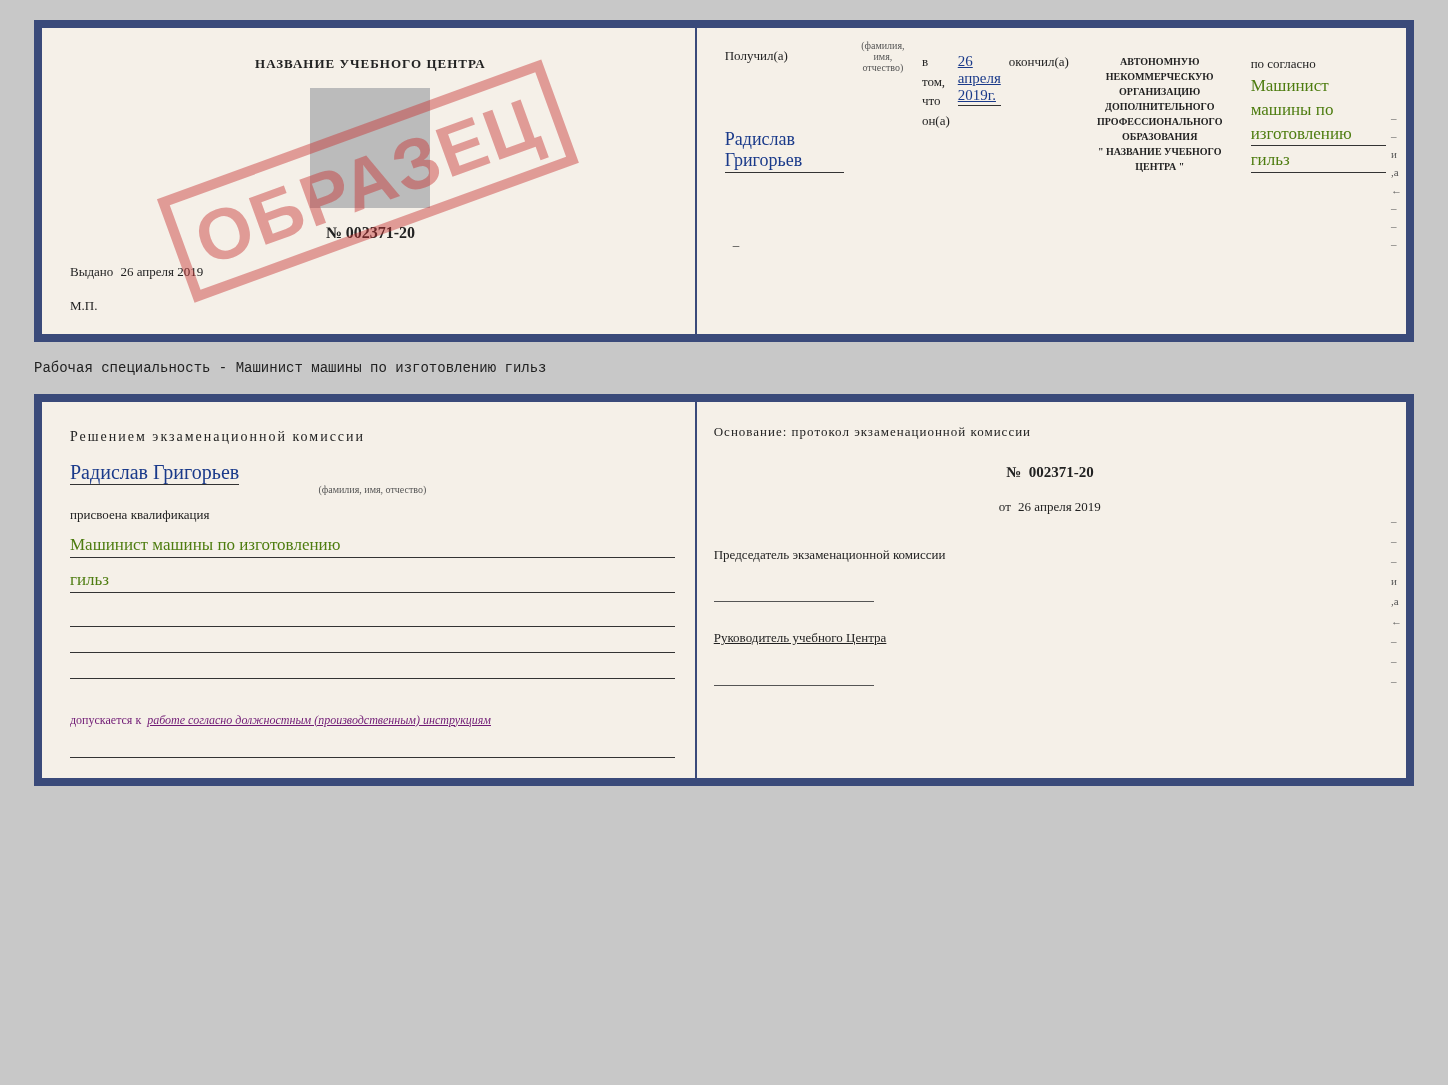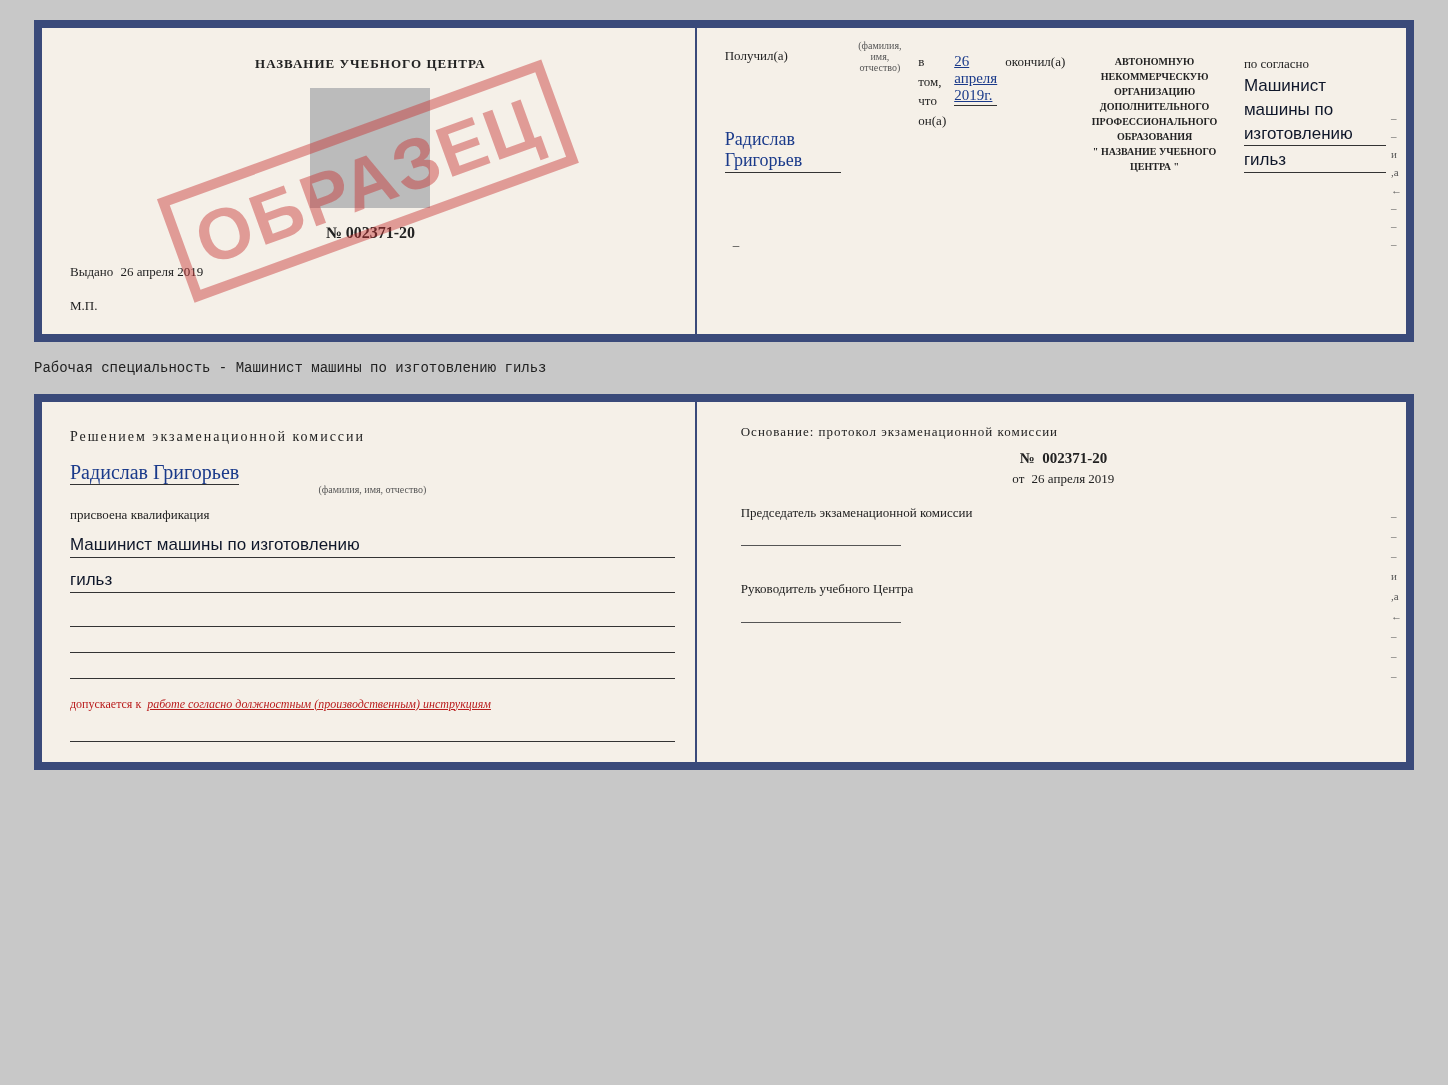--- a/index.html
+++ b/index.html
@@ -136,23 +136,23 @@
       line-height: 1.5;
       color: #222;
     }
 
     .profession-label {
       font-size: 13px;
       color: #222;
     }
 
     .profession-text {
-      font-family: Liberation Sans, sans-serif;
+      font-family: Liberation Serif, serif;
       font-size: 17px;
-      color: #0f172a;
+      color: #4d7c0f;
       line-height: 1.4;
       border-bottom: 1px solid #333;
       margin-top: 2px;
     }
 
     .side-marks {
       position: absolute;
       right: 0;
       top: 50%;
       transform: translateY(-50%);
@@ -178,24 +178,24 @@
       padding: 24px 20px 20px 28px;
       border-right: 2px solid #3a4a7a;
       display: flex;
       flex-direction: column;
       gap: 8px;
       position: relative;
     }
 
     .doc2-right {
       width: 52%;
-      padding: 20px 20px 20px 44px;
-      display: flex;
-      flex-direction: column;
-      gap: 4px;
+      padding: 20px 20px 20px 17px;
+      display: flex;
+      flex-direction: column;
+      gap: 18px;
       position: relative;
     }
 
     .underline-field {
       border-bottom: 1px solid #333;
       min-height: 18px;
       width: 100%;
     }
 
     .signature-line {
@@ -299,21 +299,21 @@
       <span>Машинист машины по изготовлению</span>
     </div>
     <div class="profession-text">
       <span>гильз</span>
     </div>
 
     <div class="underline-field" style="margin-top:8px;"></div>
     <div class="underline-field"></div>
     <div class="underline-field"></div>
 
-    <div style="font-size:12px; color:#b91c1c; margin-top:10px; display:flex; flex-wrap:wrap; gap:2px;">
+    <div style="font-size:12px; color:#701a75; margin-top:26px; display:flex; flex-wrap:wrap; gap:2px;">
       <span>допускается к</span>
       <span style="font-style:italic; text-decoration:underline; margin-left:4px;">работе согласно должностным (производственным) инструкциям</span>
     </div>
     <div class="underline-field" style="margin-top:4px;"></div>
   </div>
 
   <div class="doc2-right">
     <div style="font-size:13px; color:#222; letter-spacing:1px; line-height:1.5;">Основание: протокол экзаменационной  комиссии</div>
 
     <div style="text-align:center; font-size:15px; font-weight:bold; color:#222; margin-top:4px;">
@@ -322,21 +322,21 @@
     </div>
 
     <div style="text-align:center; font-size:13px; color:#222;">
       <span>от</span>
       <span style="margin-left:4px;">26 апреля 2019</span>
     </div>
 
     <div style="font-size:13px; color:#222; margin-top:12px; line-height:1.5;">Председатель экзаменационной комиссии</div>
     <div class="signature-line"></div>
 
-    <div style="font-size:13px; color:#222; margin-top:29px; line-height:1.5;">Руководитель учебного Центра</div>
+    <div style="font-size:13px; color:#222; margin-top:8px; line-height:1.5;text-decoration:underline;">Руководитель учебного Центра</div>
     <div class="signature-line"></div>
 
     <div class="right-marks">
       <span>–</span>
       <span>–</span>
       <span>–</span>
       <span>и</span>
       <span>,а</span>
       <span>←</span>
       <span>–</span>

